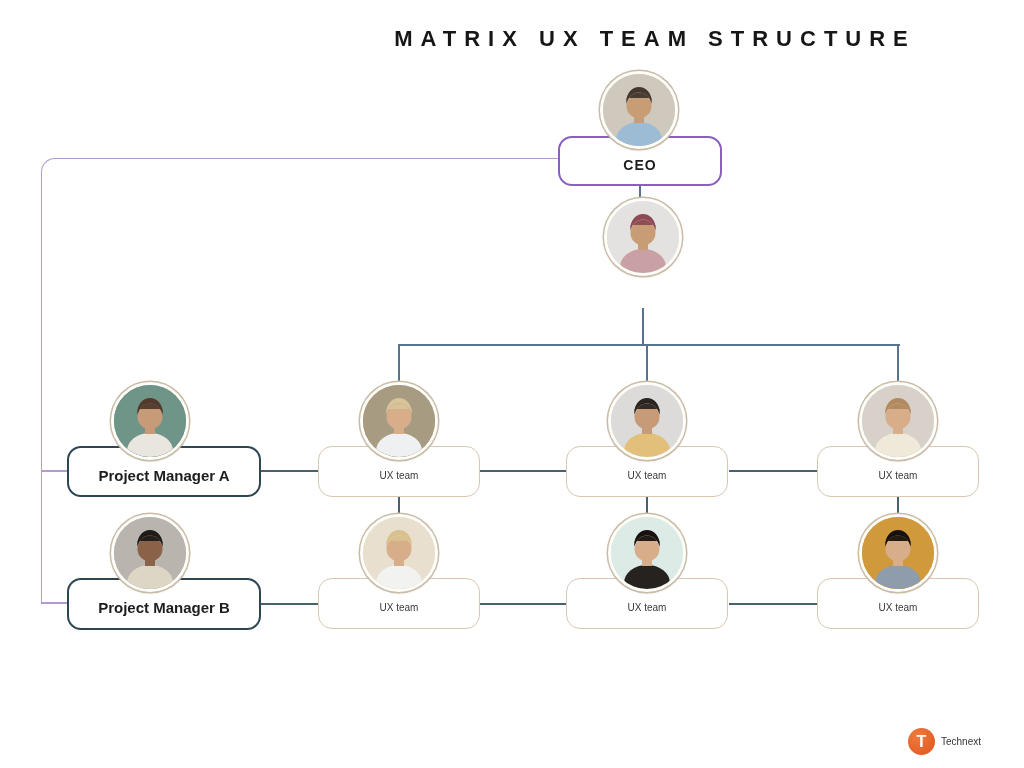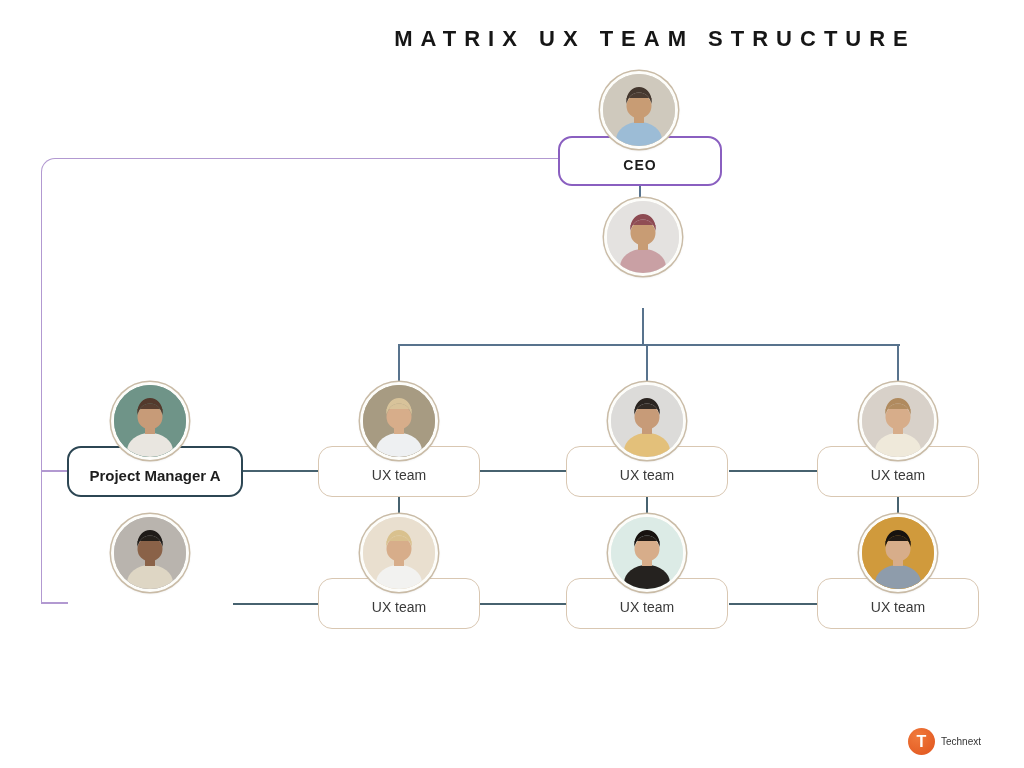--- a/index.html
+++ b/index.html
@@ -38,24 +38,24 @@
   
   .node {
     position:absolute; background:#ffffff;
     border-radius:14px;
     display:flex; align-items:center; justify-content:center;
     padding-top:7px;
     font-size:14px; color:#1d1d1d;
   }
   .node.ceo        { left:558px; top:136px; width:164px; height:50px; border:2px solid #8a5fc0; font-weight:bold; letter-spacing:1px;align-items:center; }
   .node.uxm        { left:561px; top:258px; width:164px; height:50px; border:2px solid #2d4e75; font-weight:bold; font-size:15px; }
-  .node.pm         { left:67px;  width:176px; height:51px; border:2.5px solid #2c4653; font-weight:bold; font-size:15px;justify-content:center; }
+  .node.pm         { left:67px;  width:194px; height:51px; border:2.5px solid #2c4653; font-weight:bold; font-size:15px;justify-content:center; }
   .node.pm-a       { top:446px; }
   .node.pm-b       { top:578px; height:52px; }
-  .node.uxteam     { width:162px; height:51px; border:1.8px solid #d9c7b2; color:#3a3a3a; font-size:14px; }
+  .node.uxteam     { width:162px; height:51px; border:1.8px solid #d9c7b2; color:#3a3a3a; font-size:10px; }
   .r1 { top:446px; } .r2 { top:578px; }
   .c1 { left:318px; } .c2 { left:566px; } .c3 { left:817px; }
 
   
   .avatar {
     position:absolute; width:78px; height:78px;
     border-radius:50%;
     border:3px solid #fdfdfa;
     box-shadow:0 0 0 1.5px #c9bba6, 0 1px 3px rgba(0,0,0,.15);
     overflow:hidden;
@@ -116,20 +116,23 @@
   <div class="line v row" style="left:398px; top:497px; height:19px;"></div>
   <div class="line v row" style="left:646px; top:497px; height:19px;"></div>
   <div class="line v row" style="left:897px; top:497px; height:19px;"></div>
 
   <div class="node ceo">
     <span>CEO</span>
   </div>
   <div class="node pm pm-a">
     <span>Project Manager A</span>
   </div>
+  <div class="node pm pm-b">
+    <span>Project Manager B</span>
+  </div>
 
   <div class="node uxteam r1 c1">
     <span>UX team</span>
   </div>
   <div class="node uxteam r1 c2">
     <span>UX team</span>
   </div>
   <div class="node uxteam r1 c3">
     <span>UX team</span>
   </div>

